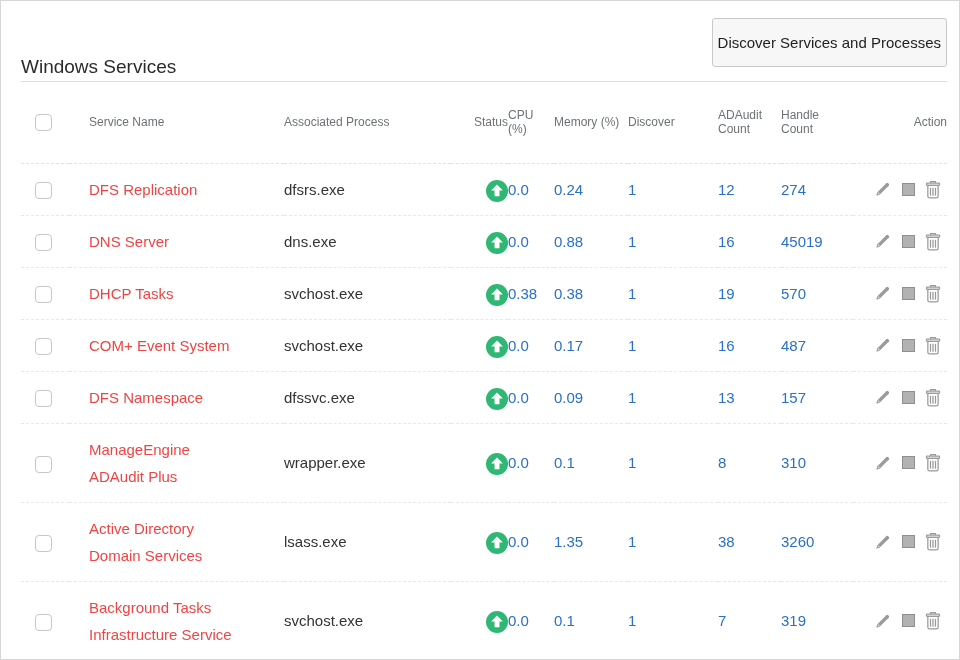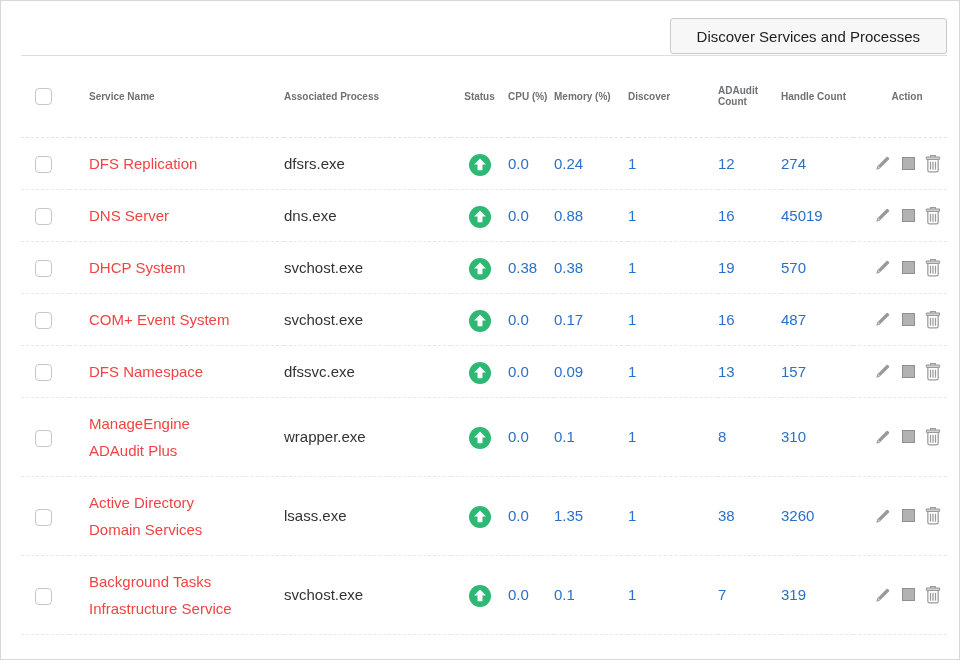--- a/index.html
+++ b/index.html
@@ -10,54 +10,54 @@
   }
   .frame {
     width: 960px; height: 660px;
     border: 1px solid #d7d7d7;
     background: #fff;
     padding: 17px 12px 0 20px;
     overflow: hidden;
   }
   .topbar { display: flex; justify-content: flex-end; height: 36px; }
   .discover-btn {
-    height: 36px; padding: 0 26px;
+    height: 49px; padding: 0 5px;
     background: #f7f7f7;
     border: 1px solid #c9c9c9;
     border-radius: 3px;
     font-family: inherit;
     font-size: 15px; color: #1e1e1e;
     cursor: pointer;
     white-space: nowrap;
   }
   .page-title {
     margin: 0; padding: 0;
     font-size: 19px; font-weight: 400;
     color: #2b2b2b; line-height: 26px;
   }
   .title-rule { border: none; border-top: 1px solid #ddd; margin: 1px 0 0 0; }
 
   table { width: 100%; border-collapse: collapse; table-layout: fixed; }
   thead th {
     height: 81px;
-    font-size: 10px; font-weight: 700;
+    font-size: 12px; font-weight: 400;
     color: #6d7276;
     vertical-align: middle;
     border-bottom: 1px dashed #e3e3e3;
     padding: 0;
   }
   tbody td {
     border-bottom: 1px dashed #e8e8e8;
     font-size: 15px;
     padding: 12px 0;
     line-height: 27px;
     vertical-align: middle;
   }
   .al { text-align: left; }
-  .ac { text-align: center; }
+  .ac { text-align: right; }
   .ar { text-align: left; }
 
   .c-name { padding-left: 20px; white-space: pre-line; color: #ef4444; }
   th.c-name { color: #6d7276; }
   .c-proc { color: #333; margin-left: 7px; }
   .c-num { color: var(--value-link, #2a70c8); }
 
   .checkbox {
     display: inline-block;
     width: 17px; height: 17px;
@@ -88,20 +88,21 @@
 </style>
 </head>
 <body>
 
 <div class="frame">
 
   <div class="topbar">
     <button class="discover-btn">Discover Services and Processes</button>
   </div>
 
+  <h1 class="page-title">Windows Services</h1>
   <hr class="title-rule">
 
   <table>
     <colgroup>
       <col style="width:48px">
         <col style="width:215px">
         <col style="width:167px">
       <col style="width:57px">
         <col style="width:46px">
         <col style="width:74px">
@@ -201,21 +202,21 @@
       <line x1="11.8" y1="8.6" x2="11.8" y2="17.4"></line>
     </g>
   </svg>
               </span>
       </span>
     </td>
   </tr>
 
   <tr>
     <td class="al"><span class="checkbox"></span></td>
-    <td class="al c-name">DHCP System</td>
+    <td class="al c-name">DHCP Tasks</td>
     <td class="al c-proc">svchost.exe</td>
     <td class="ac">
       <span class="status-ico" title="up"><svg width="22" height="22" viewBox="0 0 24 24">
     <circle cx="12" cy="12" r="12" fill="currentColor"></circle>
     <path d="M12 5 L18.4 11.4 H14.7 V17.6 H9.3 V11.4 H5.6 Z" fill="#ffffff"></path>
   </svg></span>
     </td>
     <td class="ar c-num">0.38</td>
     <td class="ar c-num">0.38</td>
     <td class="ar c-num">1</td>

